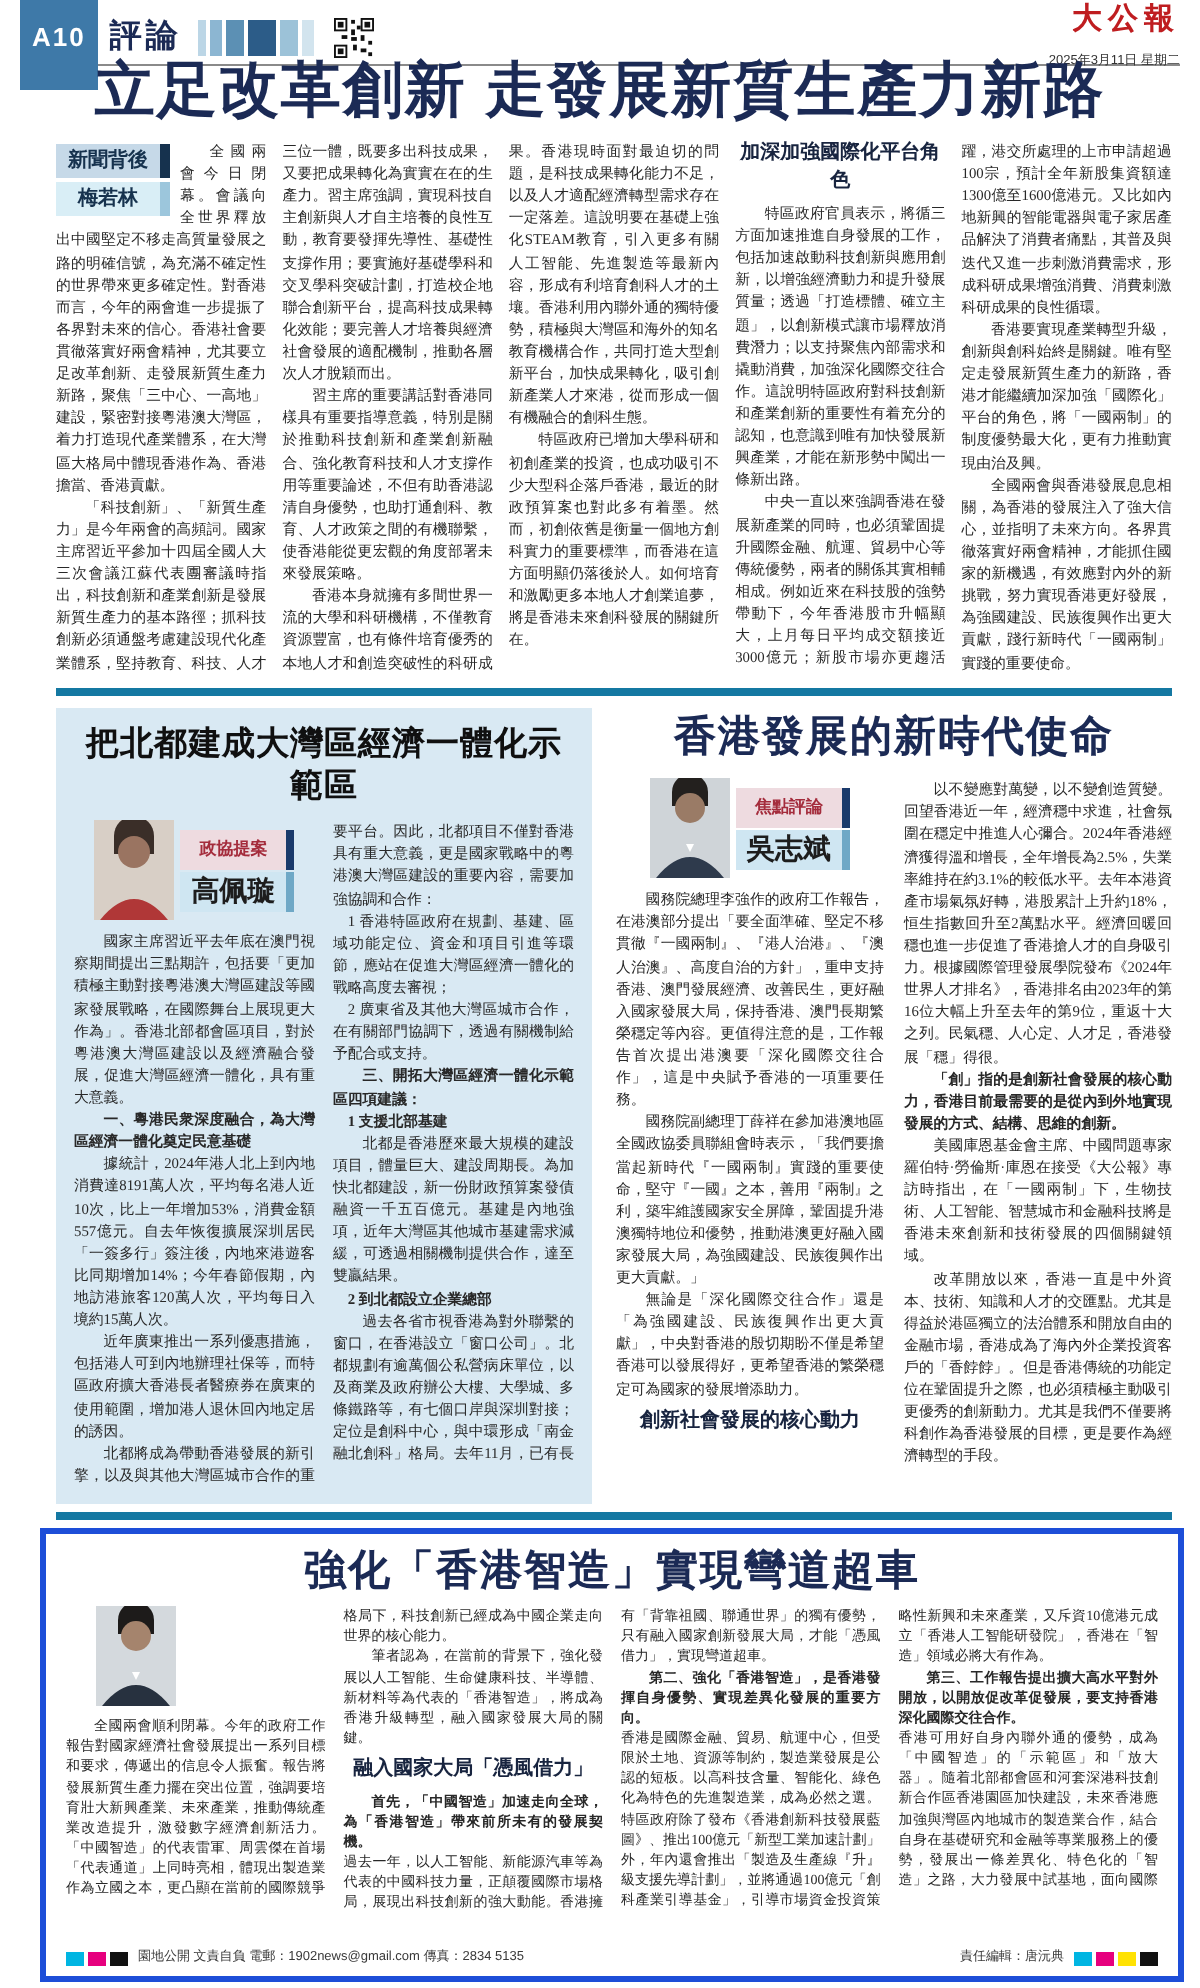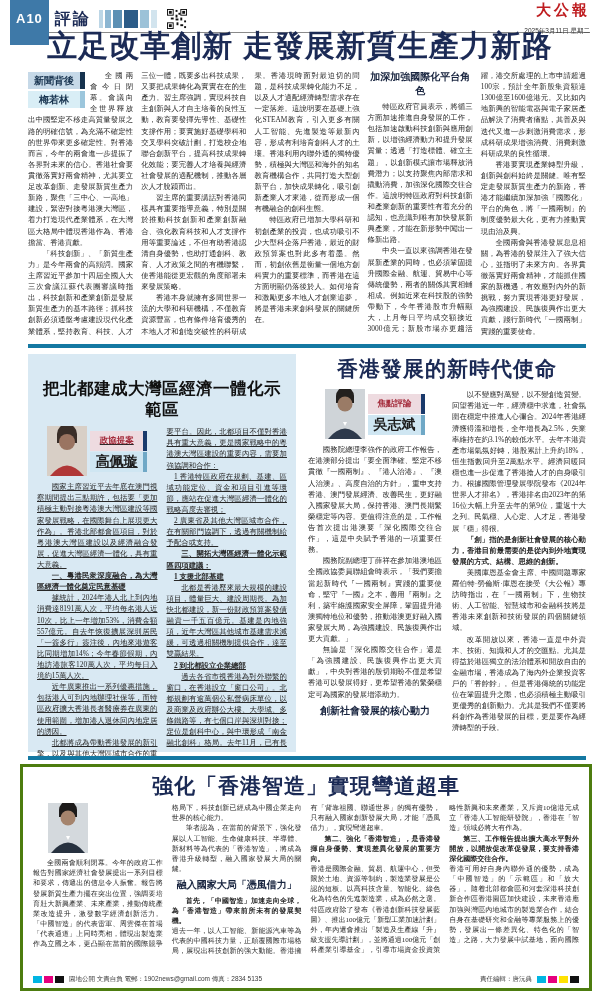--- a/index.html
+++ b/index.html
@@ -43,45 +43,45 @@
   .brow .bar{width:5px;}
   .nb-top .txt{background:#c6d9e8;color:#16324e;} .nb-top .bar{background:#16324e;}
   .nb-bot .txt{background:#d9eef6;color:#16324e;} .nb-bot .bar{background:#9cc6dc;}
 
   
   .divider{position:absolute;left:28px;right:14px;height:4px;background:#1478a2;}
   .dv1{top:344px;} .dv2{top:756px;}
 
   
   .north{position:absolute;top:354px;left:28px;width:268px;height:398px;
-         background:#d9e9f3;padding:20px 9px;box-sizing:border-box;}
+         background:#d9e9f3;padding:4px 9px;box-sizing:border-box;}
   .north h2{font:700 16.5px/1.25 "Liberation Sans",sans-serif;color:#101010;
             text-align:center;margin:4px 0 7px;letter-spacing:0.5px;}
   .abody2{column-count:2;column-gap:9px;column-fill:auto;height:336px;overflow:hidden;
-          font-size:7.4px;line-height:1.5;text-align:justify;color:#282828;text-decoration:underline;}
+          font-size:7.4px;line-height:1.5;text-align:justify;color:#282828;}
 
   .mission{position:absolute;top:354px;left:308px;width:278px;height:398px;}
   .mission h2{font:900 21px/1.2 "Liberation Sans",sans-serif;color:#1b2a55;
               text-align:center;letter-spacing:1px;margin:2px 0 8px;}
   .abody3{column-count:2;column-gap:10px;column-fill:auto;height:352px;overflow:hidden;
           font-size:7.4px;line-height:1.5;text-align:justify;color:#282828;}
 
   
   .byline{width:100px;margin:0 auto 5px;display:flex;gap:3px;text-indent:0;}
   .photo{width:40px;height:50px;flex:none;}
   .blabels{flex:1;display:flex;flex-direction:column;justify-content:center;gap:1px;
            font-family:"Liberation Sans",sans-serif;}
   .lab{display:flex;height:20px;}
   .lab .txt{flex:1;display:flex;align-items:center;justify-content:center;font-weight:700;font-size:8.5px;}
   .lab .bar{width:4px;}
   .lab-red .txt{background:#eedbe0;color:#a42c3c;} .lab-red .bar{background:#1a3a6b;}
   .lab-name .txt{background:#cfe6f2;color:#1d1d1d;font-size:14px;} .lab-name .bar{background:#6fa8c6;}
 
   
-  .smart{position:absolute;top:764px;left:20px;right:8px;bottom:3px;border:3px solid #4d7c0f;background:#fff;}
+  .smart{position:absolute;top:764px;left:20px;right:8px;bottom:3px;border:3px solid #1d4ed8;background:#fff;}
   .smart h2{font:900 21px/1.2 "Liberation Sans",sans-serif;color:#1b2a55;
             text-align:center;margin:6px 0 5px;letter-spacing:1px;}
   .abody4{margin:0 10px;column-count:4;column-gap:9px;column-fill:auto;height:158px;overflow:hidden;
           font-size:7px;line-height:1.45;text-align:justify;color:#282828;}
   .pfooter{position:absolute;left:10px;right:10px;bottom:2px;height:13px;
            display:flex;align-items:center;gap:5px;
            font:400 6.5px/1 "Liberation Sans",sans-serif;color:#3a3a3a;}
   .marks{display:flex;gap:2px;} .mark{width:9px;height:7px;display:block;}
   .mc{background:#00b5e2;} .mm{background:#e6007e;} .my{background:#ffe203;} .mk{background:#111;}
   .pf-right{margin-left:auto;display:flex;align-items:center;gap:5px;}

